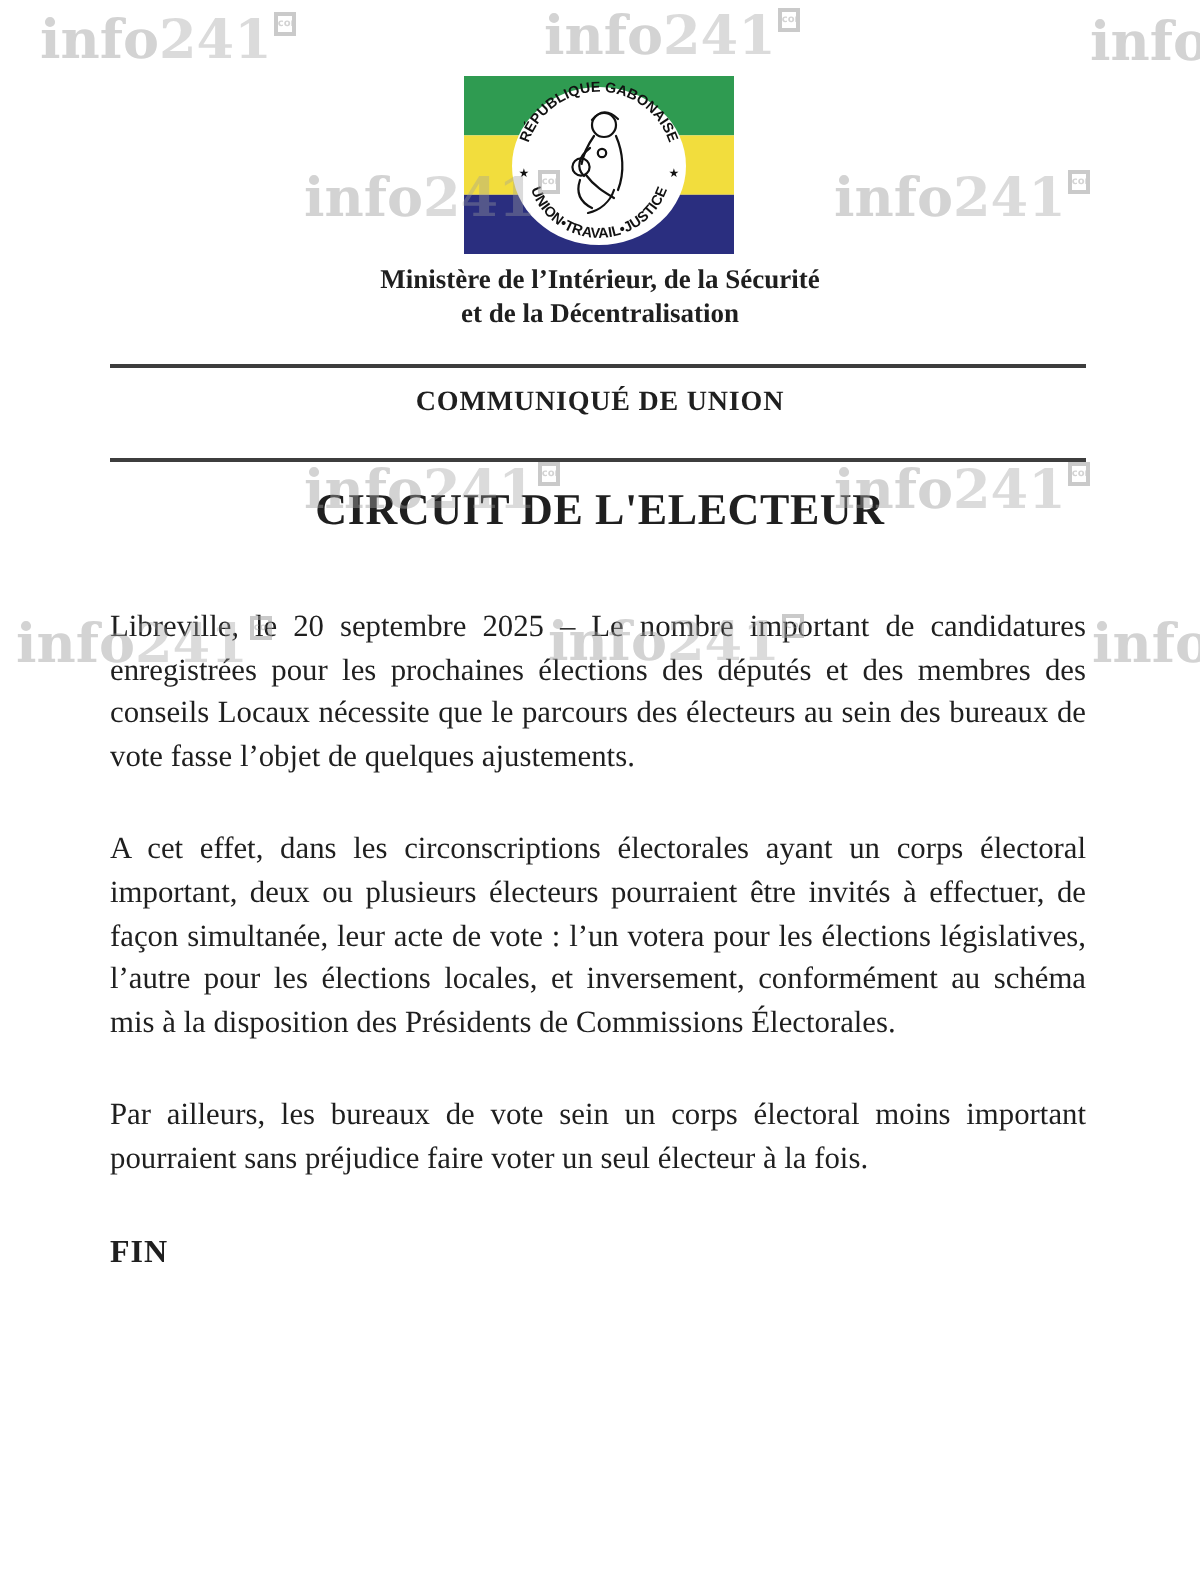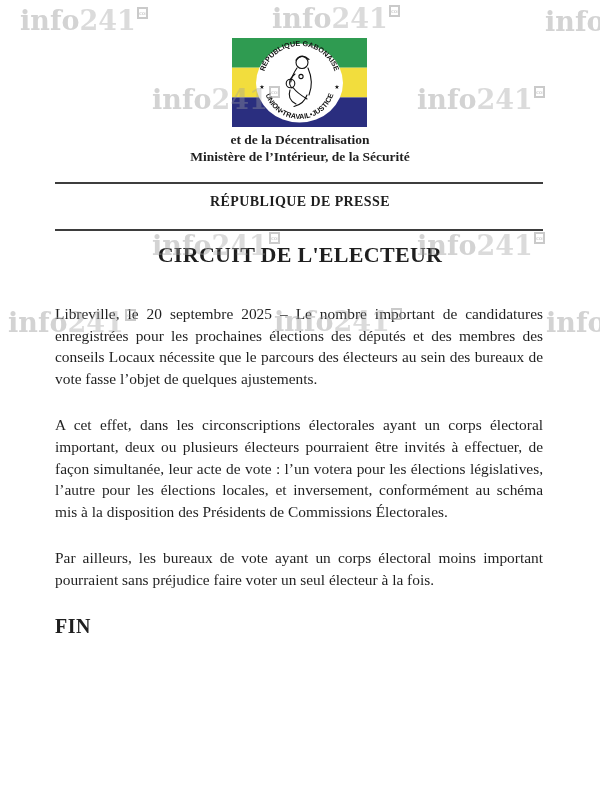--- a/index.html
+++ b/index.html
@@ -68,21 +68,21 @@
     margin:0;
   }
 
   
   .body-copy{
     position:absolute;left:55px;top:303px;width:488px;z-index:2;
     font-size:15.4px;line-height:21.6px;text-align:justify;
   }
   .body-copy p{margin:0 0 25px 0;}
   .para .lead{font-weight:normal;}
-  .fin{font-weight:bold;font-size:20px;text-align:left;letter-spacing:.5px;}
+  .fin{font-weight:bold;font-size:16px;text-align:left;letter-spacing:.5px;}
 </style>
 </head>
 <body>
 
 <div class="page">
 
   <div class="wm" style="left:20px;top:7px"><span>info</span><span class="wm-num">241</span><span class="wm-sup">com</span></div>
   <div class="wm" style="left:272px;top:5px"><span>info</span><span class="wm-num">241</span><span class="wm-sup">com</span></div>
   <div class="wm" style="left:545px;top:8px"><span>info</span></div>
 
@@ -127,29 +127,29 @@
         <circle cx="58.5" cy="45.5" r="4.3"></circle>
         <circle cx="69" cy="38.5" r="2.1"></circle>
         <path d="M 61,49.5 C 65,55 70,58 75,61"></path>
         <path d="M 58,52 C 56,58 58,63 64,66"></path>
         <path d="M 75,57 C 73,63 68,67 62,68.5"></path>
       </g>
     </svg>
   </div>
 
   <div class="ministry">
+    <div>Ministère de l’Intérieur, de la Sécurité</div>
     <div>et de la Décentralisation</div>
-    <div>Ministère de l’Intérieur, de la Sécurité</div>
   </div>
 
   <div class="rule rule-1"></div>
-  <div class="kicker">RÉPUBLIQUE DE PRESSE</div>
+  <div class="kicker">COMMUNIQUÉ DE UNION</div>
   <div class="rule rule-2"></div>
   <h1 class="doc-title">CIRCUIT DE L'ELECTEUR</h1>
 
   <div class="body-copy">
     <p class="para"><b class="lead">Libreville, le 20 septembre 2025 –</b> <span>Le nombre important de candidatures enregistrées pour les prochaines élections des députés et des membres des conseils Locaux nécessite que le parcours des électeurs au sein des bureaux de vote fasse l’objet de quelques ajustements.</span></p>
     <p class="para"><span>A cet effet, dans les circonscriptions électorales ayant un corps électoral important, deux ou plusieurs électeurs pourraient être invités à effectuer, de façon simultanée,  leur acte de vote : l’un votera pour les élections législatives, l’autre pour les élections locales, et inversement, conformément au schéma mis à la disposition des Présidents de Commissions Électorales.</span></p>
-    <p class="para"><span>Par ailleurs, les bureaux de vote ayant un corps électoral moins important pourraient sans préjudice faire voter un seul électeur à la fois.</span></p>
+    <p class="para"><span>Par ailleurs, les bureaux de vote sein un corps électoral moins important pourraient sans préjudice faire voter un seul électeur à la fois.</span></p>
     <p class="fin">FIN</p>
   </div>
 
 </div>
 
 </body></html>

